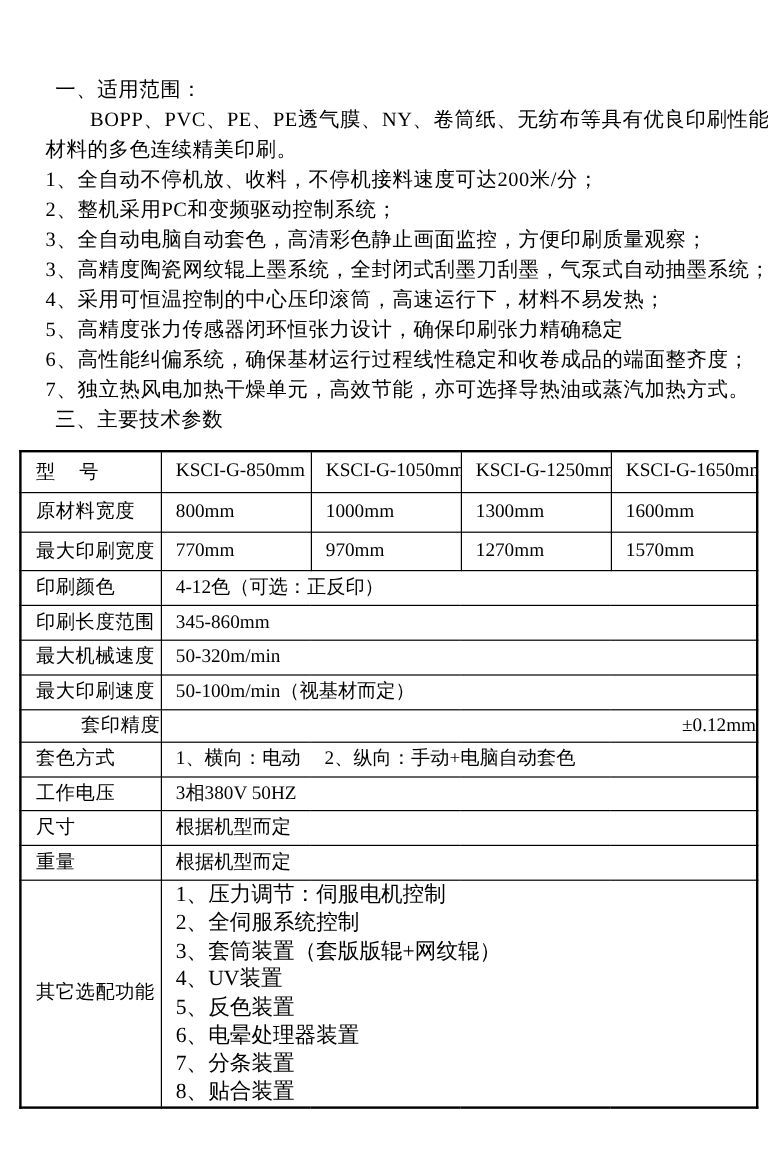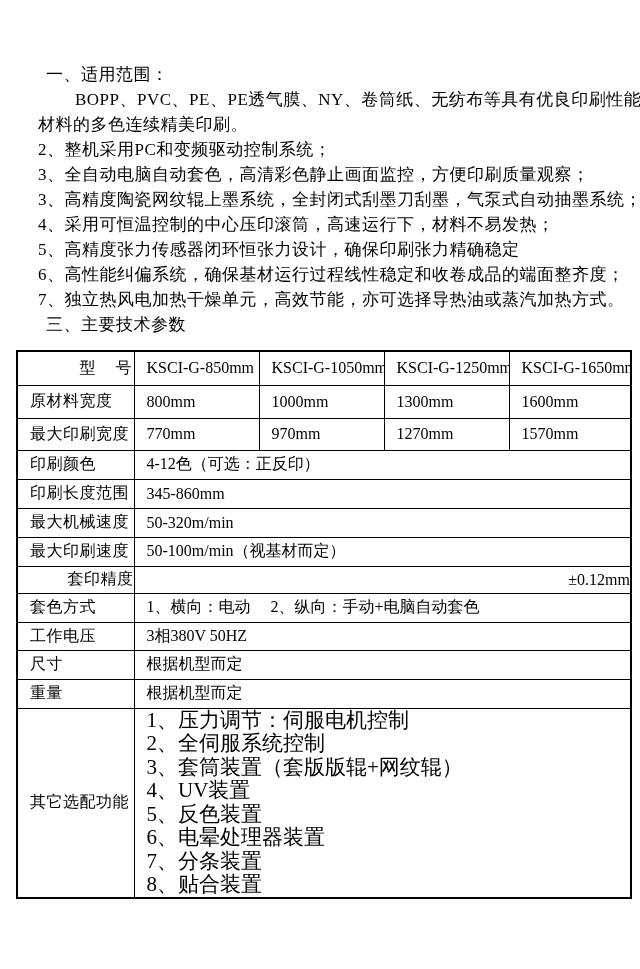--- a/index.html
+++ b/index.html
@@ -37,48 +37,49 @@
   }
   table.spec td {
     border: 1px solid #000000;
     font-size: 16px;
     padding: 0 0 0 12px;
     vertical-align: middle;
     overflow: hidden;
     white-space: nowrap;
   }
   table.spec { border: 2px solid #000000; }
-  td.hdr-label { text-align: right; padding-left: 0; font-size: 17px; letter-spacing: 2px; }
+  td.hdr-label { text-align: left; padding-left: 0; font-size: 17px; letter-spacing: 2px; }
   td.model { font-size: 15px; }
   td.val { font-size: 15.5px; }
   td.rowlabel { font-size: 16.5px; letter-spacing: 0.5px; }
   tr.h-header { height: 34px; }
   tr.h-33 { height: 33px; margin-top: 12px; }
   tr.h-32 { height: 32px; }
   tr.h-29 { height: 29px; }
   tr.h-28 { height: 28px; }
   tr.h-27 { height: 27px; text-align: right; }
   tr.h-options { height: 188px; }
   .options-cell { vertical-align: middle; }
   .opt-line {
-    font-size: 21px;
+    font-size: 18px;
     line-height: 23.5px;
     height: 23.5px;
     white-space: nowrap;
   }
 </style>
 </head>
 <body>
 
 <div class="page">
 
   <div class="intro">
     <div class="line ind1">一、适用范围：</div>
     <div class="line ind2">BOPP、PVC、PE、PE透气膜、NY、卷筒纸、无纺布等具有优良印刷性能的卷状</div>
     <div class="line ind0">材料的多色连续精美印刷。</div>
+    <div class="line ind0">1、全自动不停机放、收料，不停机接料速度可达200米/分；</div>
     <div class="line ind0">2、整机采用PC和变频驱动控制系统；</div>
     <div class="line ind0">3、全自动电脑自动套色，高清彩色静止画面监控，方便印刷质量观察；</div>
     <div class="line ind0">3、高精度陶瓷网纹辊上墨系统，全封闭式刮墨刀刮墨，气泵式自动抽墨系统；</div>
     <div class="line ind0">4、采用可恒温控制的中心压印滚筒，高速运行下，材料不易发热；</div>
     <div class="line ind0">5、高精度张力传感器闭环恒张力设计，确保印刷张力精确稳定</div>
     <div class="line ind0">6、高性能纠偏系统，确保基材运行过程线性稳定和收卷成品的端面整齐度；</div>
     <div class="line ind0">7、独立热风电加热干燥单元，高效节能，亦可选择导热油或蒸汽加热方式。</div>
     <div class="line ind1">三、主要技术参数</div>
   </div>
 

